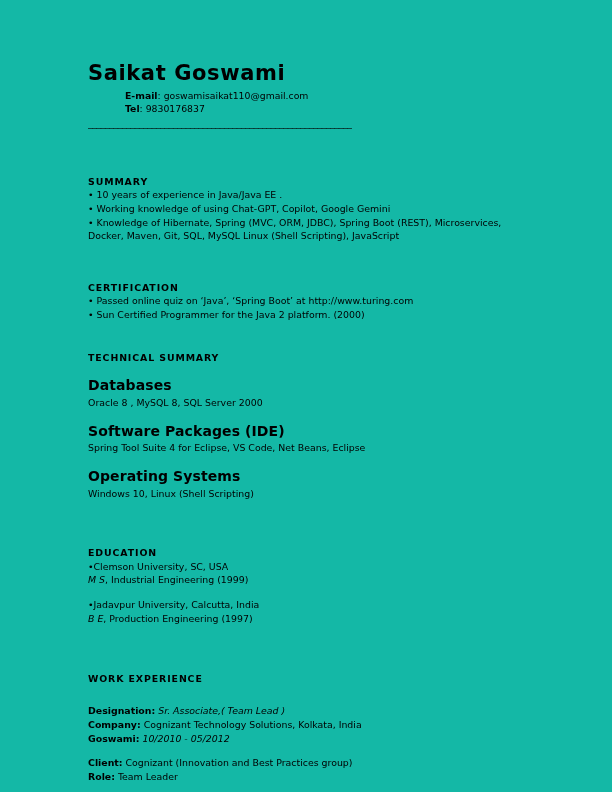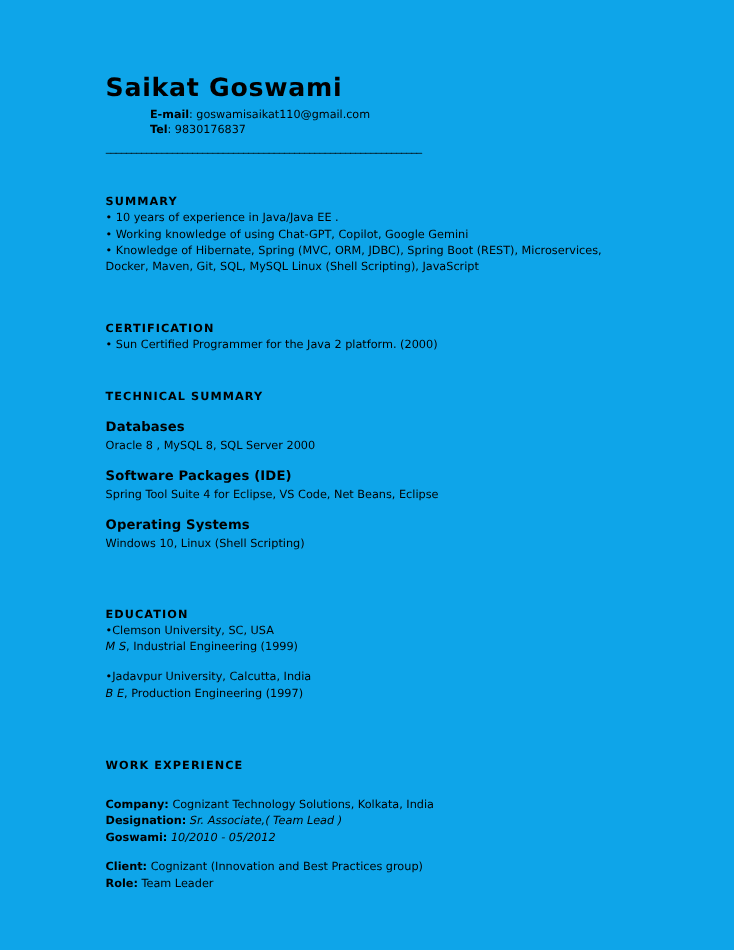--- a/index.html
+++ b/index.html
@@ -15,21 +15,21 @@
     font-family: "DejaVu Sans", sans-serif;
     color: #000000;
     -webkit-font-smoothing: none;
   }
   .page {
     position: absolute;
     left: 0;
     top: 0;
     width: 612px;
     height: 792px;
-    background: #0ea5e9;
+    background: #14b8a6;
   }
   .content {
     position: absolute;
     left: 88px;
     top: 62px;
     width: 448px;
   }
 
   
   .name {
@@ -43,21 +43,21 @@
     font-size: 9.3px;
     line-height: 1.42;
     margin: 0;
     white-space: nowrap;
   }
   .contact-label {
     font-weight: bold;
     padding-left: 37px;
   }
   .rule {
-    margin: 4px 0 3px 0;
+    margin: 4px 0 16px 0;
     font-size: 9.3px;
     line-height: 1.0;
     letter-spacing: -0.4px;
     white-space: nowrap;
     overflow: hidden;
     width: 434px;
     height: 11px;
     font-family: "DejaVu Sans", sans-serif;
   }
 
@@ -87,21 +87,21 @@
     line-height: 1.47;
     margin: 0;
   }
   .bullet-dot::before {
     content: "\2022\00a0";
   }
   .bullet-tight::before {
     content: "\2022";
   }
   .sub-head {
-    font-size: 11px;
+    font-size: 14px;
     font-weight: bold;
     margin: 0;
     line-height: 1.47;
     letter-spacing: 0.1px;
   }
   .field-label {
     font-weight: bold;
   }
   .ital {
     font-style: italic;
@@ -133,20 +133,21 @@
       <div class="section-head">SUMMARY</div>
       <div class="bullet-line bullet-dot">10 years of experience in Java/Java EE .</div>
       <div class="bullet-line bullet-dot">Working knowledge of using Chat-GPT, Copilot, Google Gemini</div>
       <div class="bullet-line bullet-dot">Knowledge of Hibernate, Spring (MVC, ORM, JDBC), Spring Boot (REST), Microservices, Docker, Maven, Git, SQL, MySQL Linux (Shell Scripting), JavaScript</div>
     </div>
 
     <div class="gap-xl"></div>
 
     <div>
       <div class="section-head">CERTIFICATION</div>
+      <div class="bullet-line bullet-dot">Passed online quiz on ‘Java’, ‘Spring Boot’ at http://www.turing.com</div>
       <div class="bullet-line bullet-dot">Sun Certified Programmer for the Java 2 platform. (2000)</div>
     </div>
 
     <div class="gap-lg"></div>
 
     <div>
       <div class="section-head">TECHNICAL SUMMARY</div>
 
       <div class="gap-sm"></div>
 
@@ -194,24 +195,24 @@
 
     <div class="gap-xxl"></div>
 
     <div>
       <div class="section-head">WORK EXPERIENCE</div>
 
       <div class="gap-md"></div>
 
       <div>
         <div class="line">
+          <span class="field-label">Designation:</span><span class="ital"> Sr. Associate,( Team Lead )</span>
+        </div>
+        <div class="line">
           <span class="field-label">Company:</span><span> Cognizant Technology Solutions, Kolkata, India</span>
-        </div>
-        <div class="line">
-          <span class="field-label">Designation:</span><span class="ital"> Sr. Associate,( Team Lead )</span>
         </div>
         <div class="line">
           <span class="field-label">Goswami:</span><span class="ital"> 10/2010 - 05/2012</span>
         </div>
       </div>
 
       <div class="gap-sm"></div>
 
       <div>
         <div class="line">

